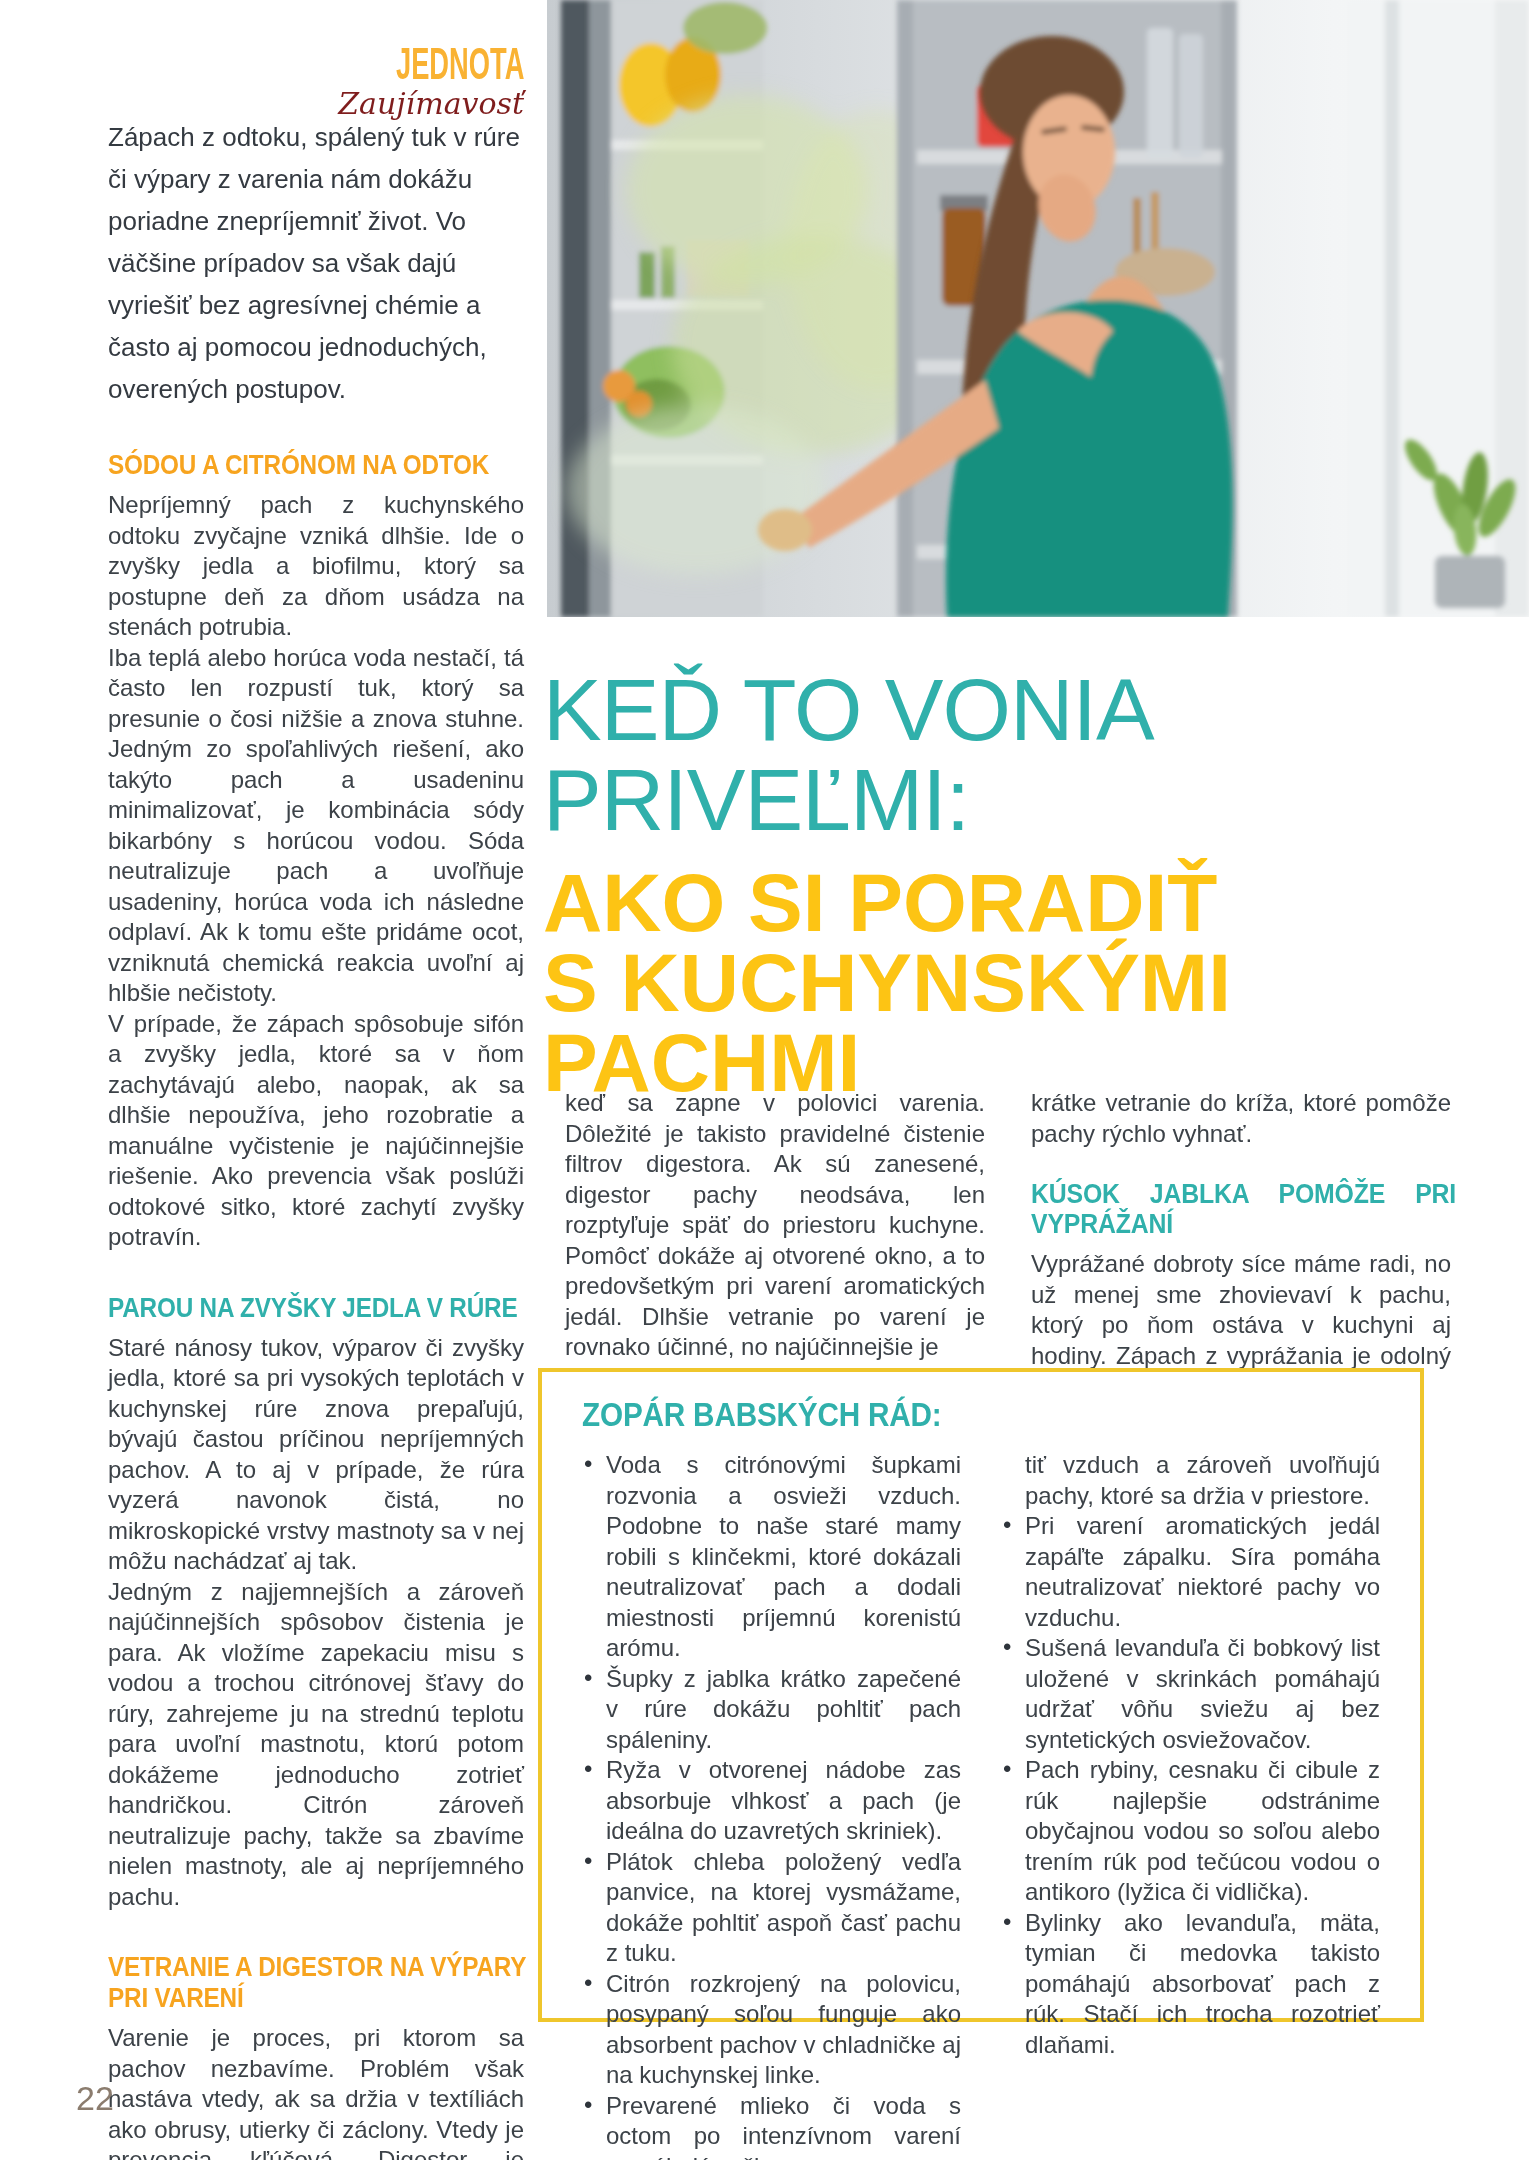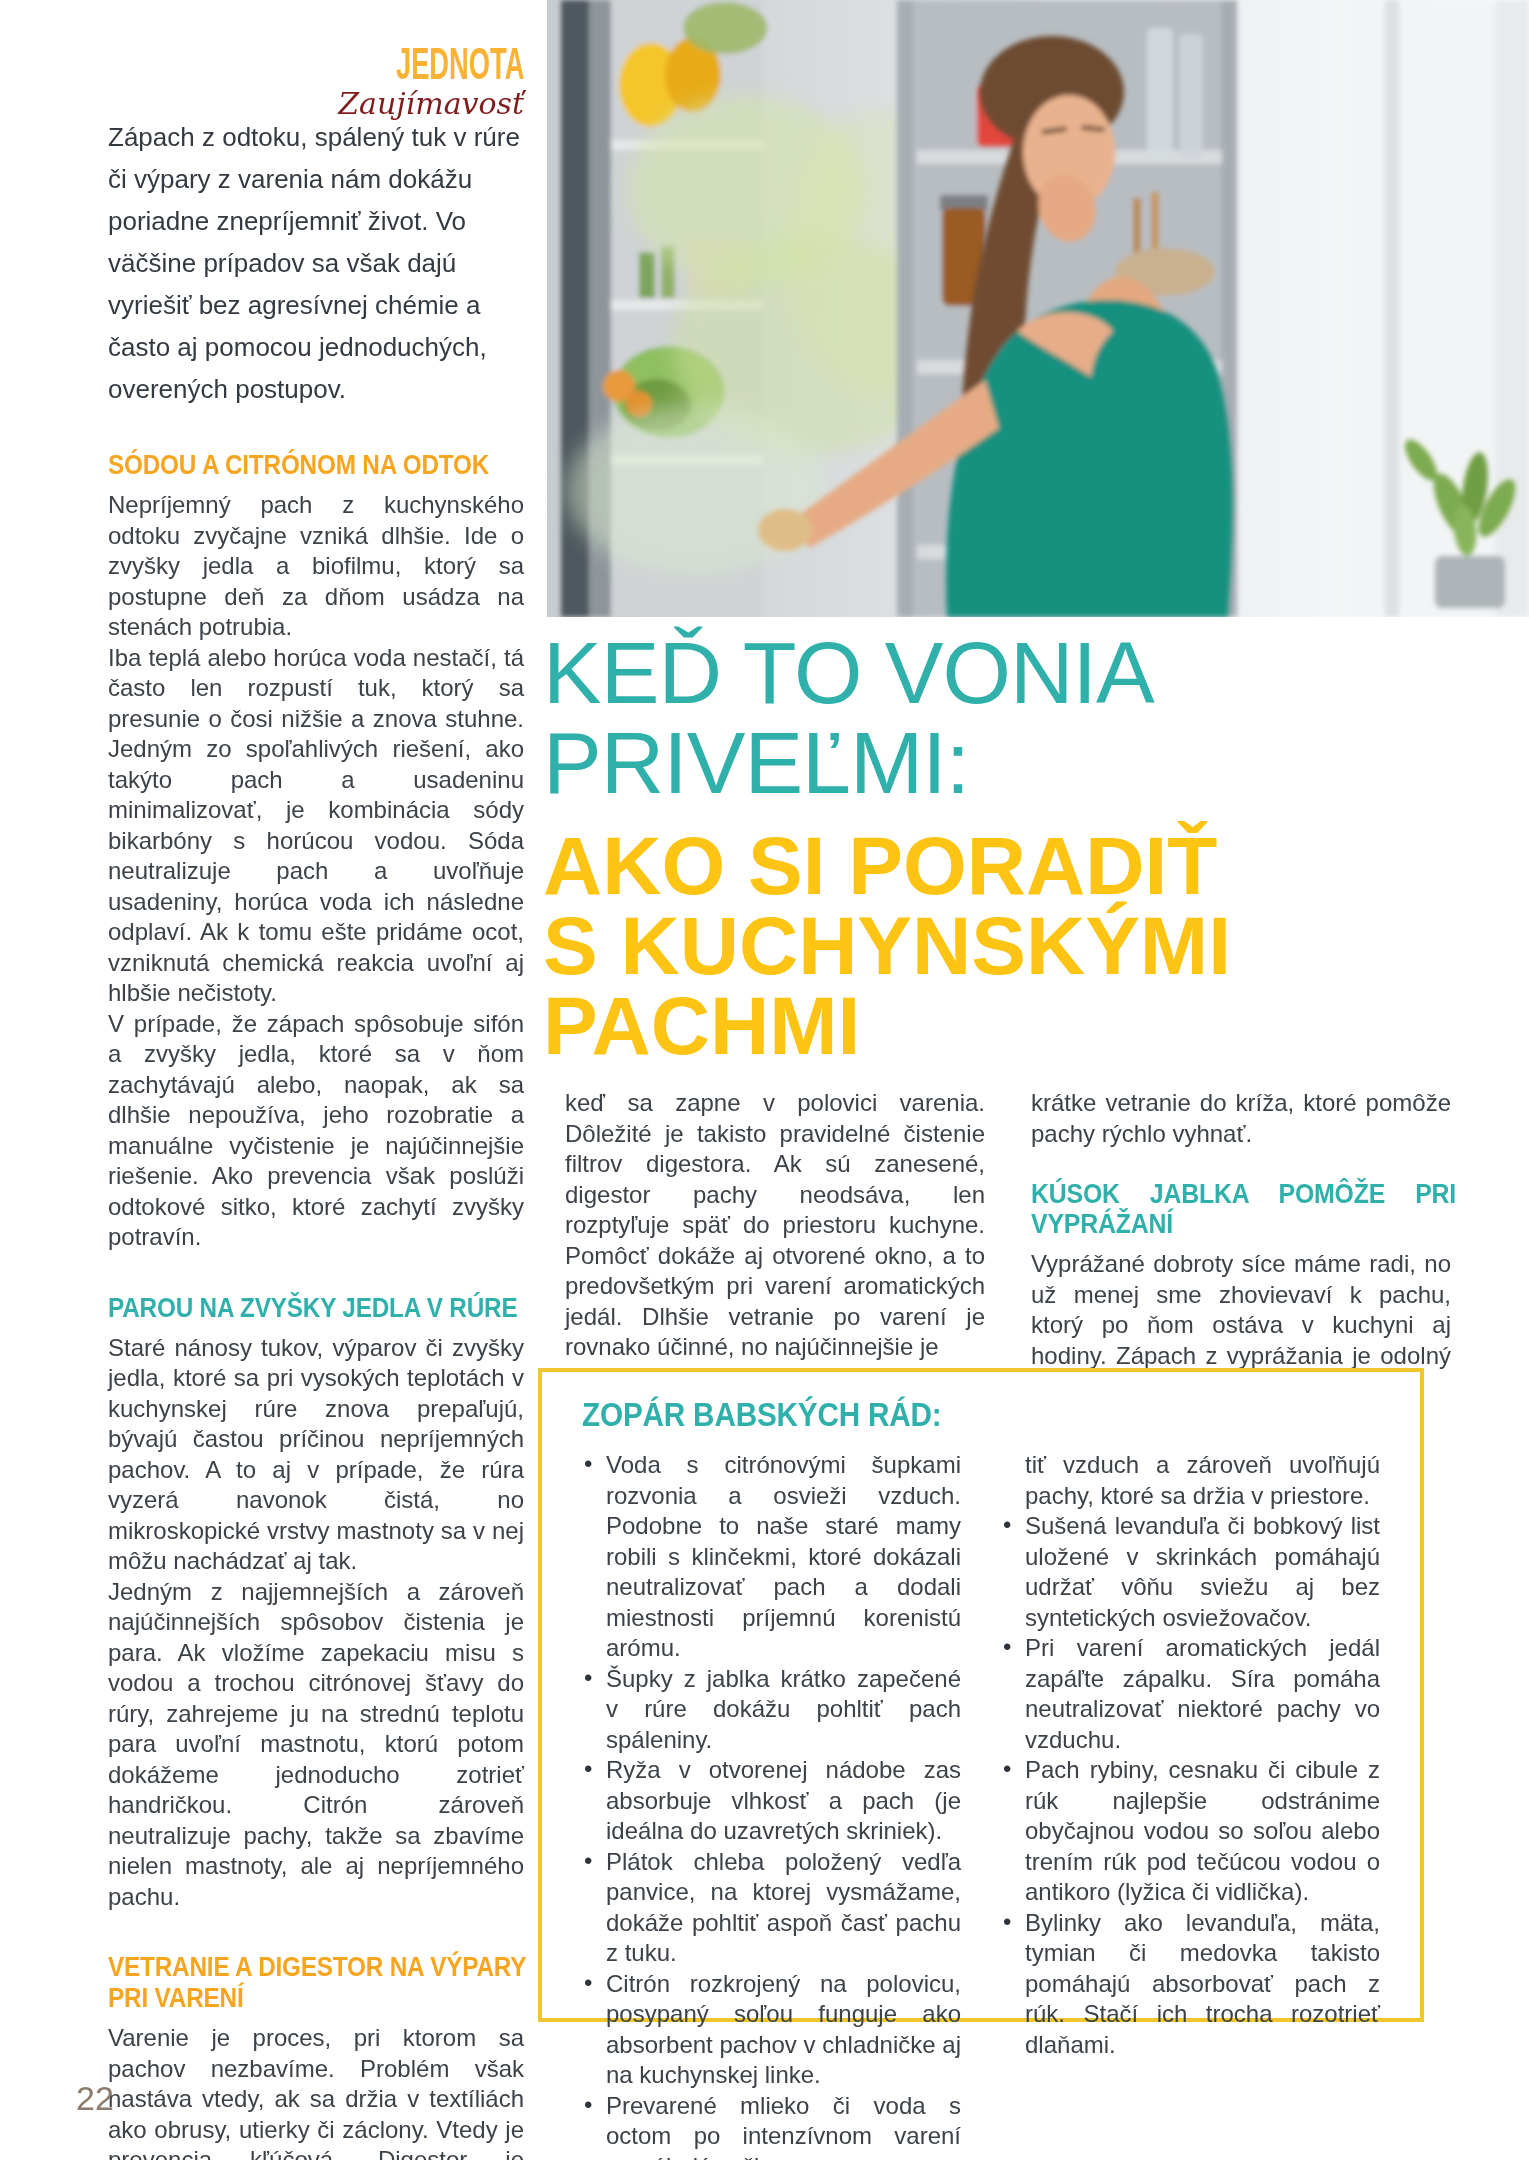--- a/index.html
+++ b/index.html
@@ -19,21 +19,21 @@
      transform:scaleX(.9);transform-origin:0 50%;width:112%;letter-spacing:-.2px;}
   .h.orange{color:#F7A41F;}
   .h.teal{color:#30B0AB;}
   .bodytxt{font-size:24px;line-height:30.5px;text-align:justify;margin:0;}
 
   
   .photo{position:absolute;left:547px;top:0;width:982px;height:617px;overflow:hidden;}
   .photo svg{display:block;}
 
   
-  .title-block{position:absolute;left:543px;top:628px;width:890px;}
+  .title-block{position:absolute;left:543px;top:665px;width:890px;}
   .t1{color:#30B0AB;font-size:88px;line-height:90px;font-weight:400;letter-spacing:-1px;}
   .t2{color:#FDC414;font-size:82px;line-height:80px;font-weight:800;margin-top:18px;letter-spacing:0;}
 
   
   .cols{position:absolute;left:565px;top:1088px;width:886px;display:flex;gap:46px;}
   .col{width:420px;font-size:24px;line-height:30.5px;text-align:justify;}
   .col p{margin:0;}
   .h-small{color:#30B0AB;font-weight:800;font-size:27px;line-height:30px;margin:30px 0 10px;
            transform:scaleX(.92);transform-origin:0 50%;width:110%;letter-spacing:-.2px;}
 
@@ -209,22 +209,22 @@
           <li>Šupky z jablka krátko zapečené v rúre dokážu pohltiť pach spáleniny.</li>
           <li>Ryža v otvorenej nádobe zas absorbuje vlhkosť a pach (je ideálna do uzavretých skriniek).</li>
           <li>Plátok chleba položený vedľa panvice, na ktorej vysmážame, dokáže pohltiť aspoň časť pachu z tuku.</li>
           <li>Citrón rozkrojený na polovicu, posypaný soľou funguje ako absorbent pachov v chladničke aj na kuchynskej linke.</li>
           <li>Prevarené mlieko či voda s octom po intenzívnom varení pomáhajú vyčis-</li>
         </ul>
       </div>
       <div class="box-col">
         <p class="cont">tiť vzduch a zároveň uvoľňujú pachy, ktoré sa držia v priestore.</p>
         <ul>
+          <li>Pri varení aromatických jedál zapáľte zápalku. Síra pomáha neutralizovať niektoré pachy vo vzduchu.</li>
           <li>Sušená levanduľa či bobkový list uložené v skrinkách pomáhajú udržať vôňu sviežu aj bez syntetických osviežovačov.</li>
-          <li>Pri varení aromatických jedál zapáľte zápalku. Síra pomáha neutralizovať niektoré pachy vo vzduchu.</li>
           <li>Pach rybiny, cesnaku či cibule z rúk najlepšie odstránime obyčajnou vodou so soľou alebo trením rúk pod tečúcou vodou o antikoro (lyžica či vidlička).</li>
           <li>Bylinky ako levanduľa, mäta, tymian či medovka takisto pomáhajú absorbovať pach z rúk. Stačí ich trocha rozotrieť dlaňami.</li>
         </ul>
       </div>
     </div>
   </div>
 
   <div class="page-num">22</div>
 
 </div>

